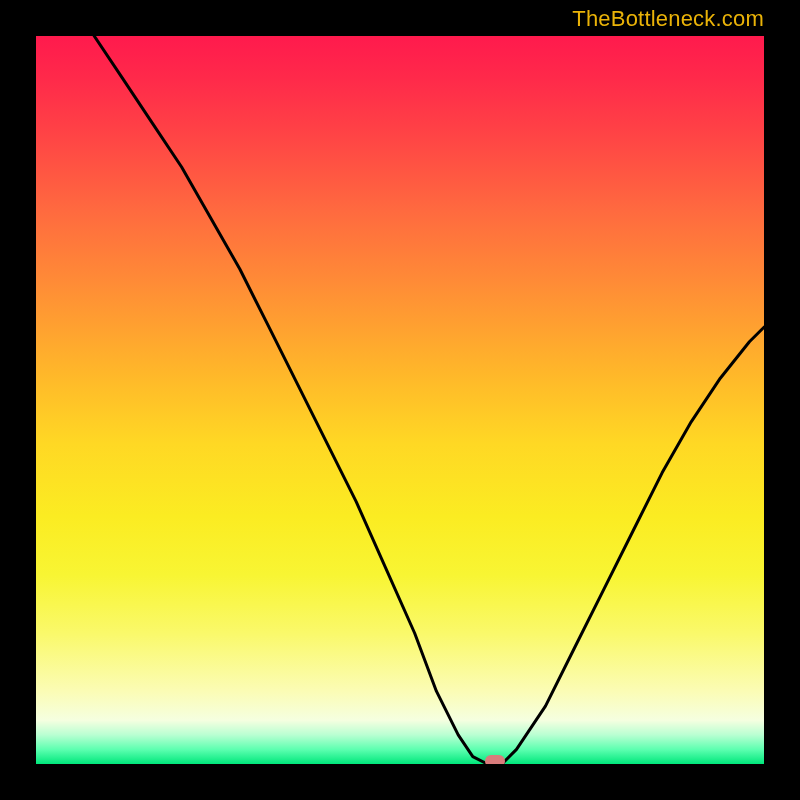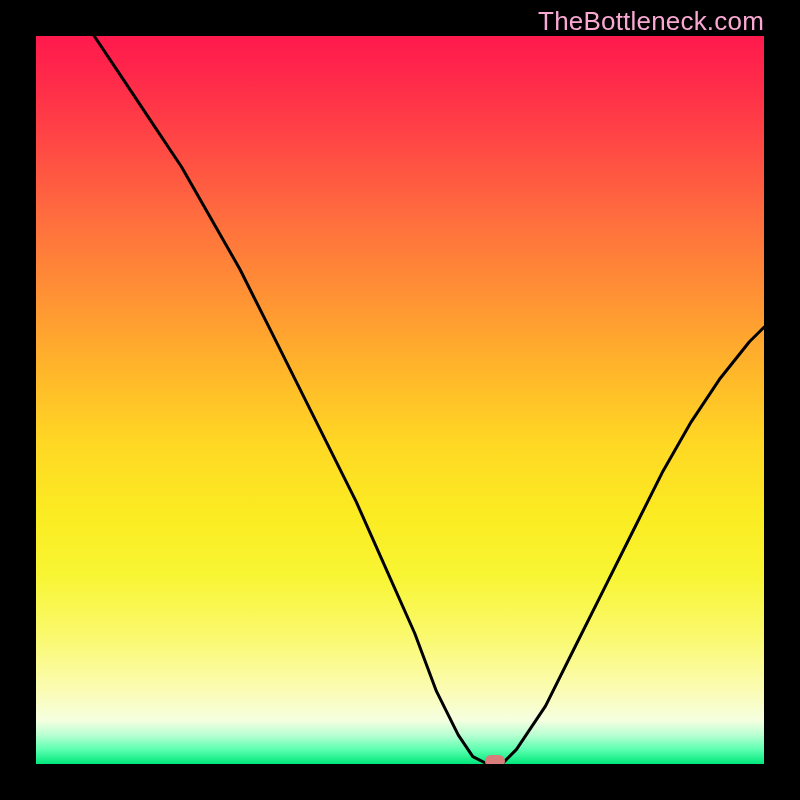--- a/index.html
+++ b/index.html
@@ -62,23 +62,23 @@
     position: absolute;
     width: 20px;
     height: 12px;
     border-radius: 6px;
     background: #d97c7c;
   }
   .watermark {
     position: absolute;
     top: 6px;
     right: 36px;
-    color: #f9a8d4;
+    color: #eab308;
     font-family: Arial, Helvetica, sans-serif;
-    font-size: 26px;
+    font-size: 22px;
     letter-spacing: 0.2px;
     user-select: none;
     pointer-events: none;
   }
 </style>
 </head>
 <body>
 
 <div class="frame">
 

